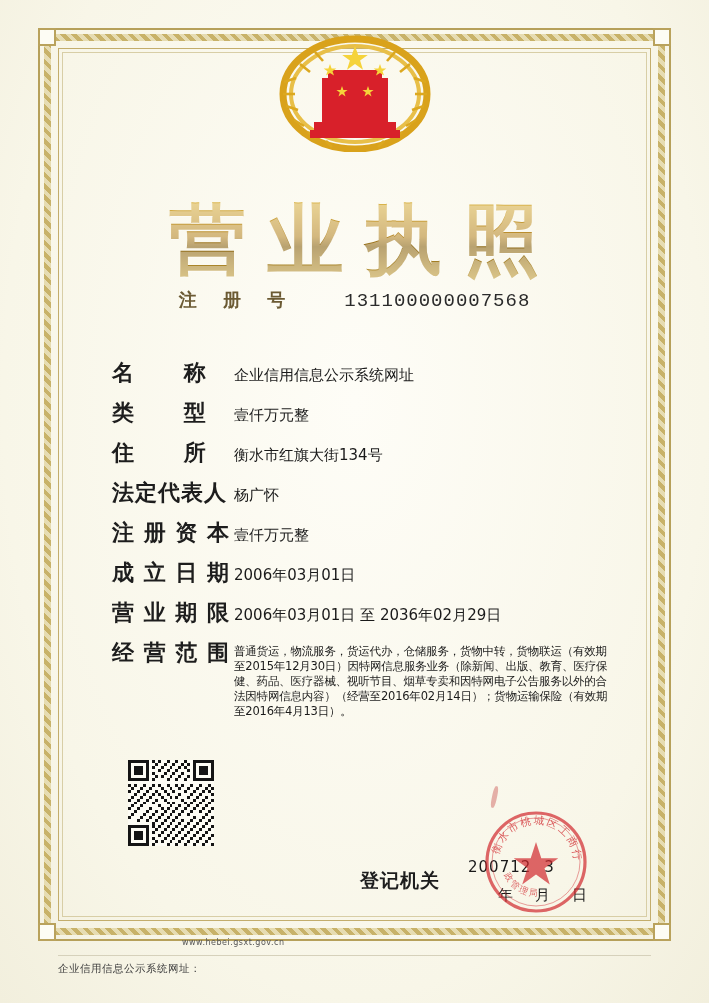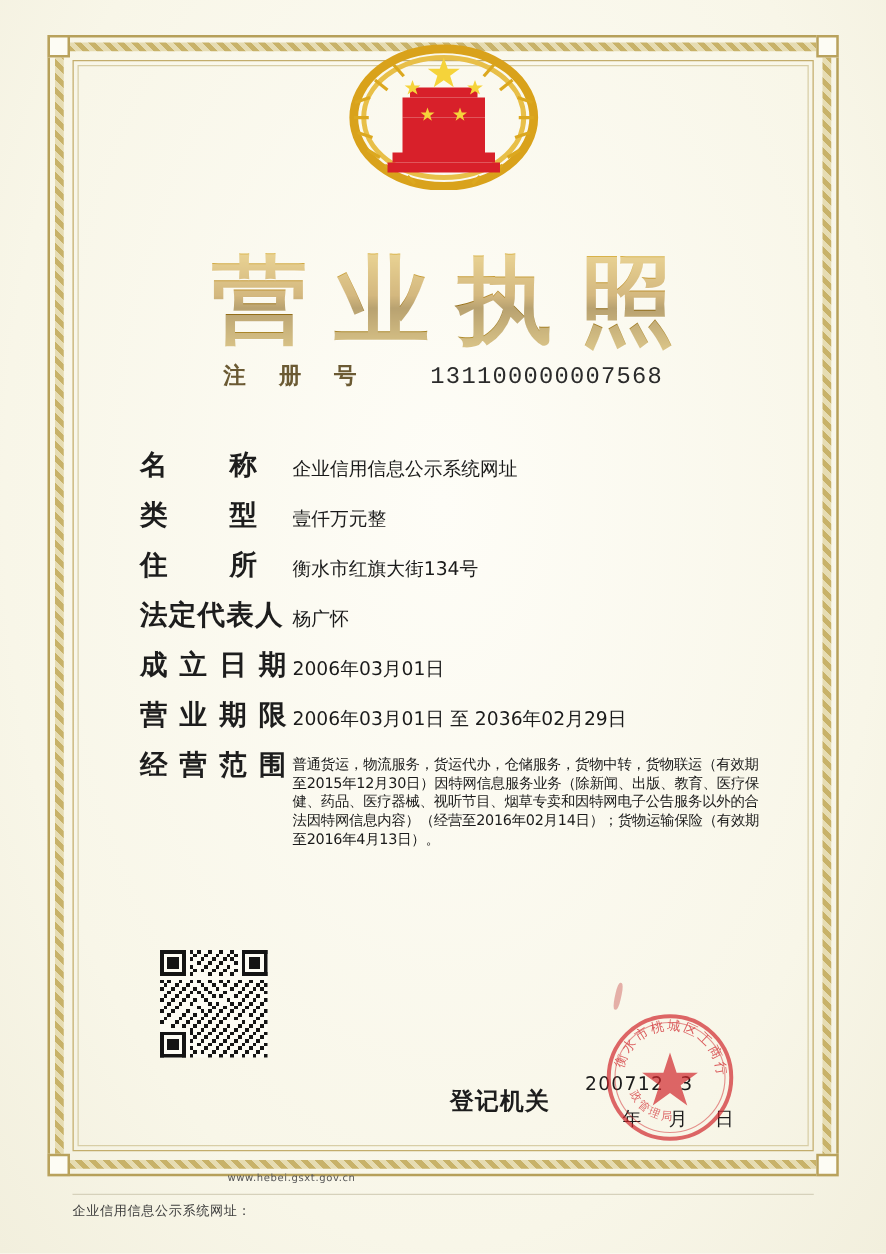--- a/index.html
+++ b/index.html
@@ -314,20 +314,24 @@
       <div class="label sp6">类        型</div>
       <div class="value">壹仟万元整</div>
     </div>
     <div class="row">
       <div class="label sp6">住        所</div>
       <div class="value">衡水市红旗大街134号</div>
     </div>
     <div class="row">
       <div class="label sp0">法定代表人</div>
       <div class="value">杨广怀</div>
+    </div>
+    <div class="row">
+      <div class="label sp0">注 册 资 本</div>
+      <div class="value">壹仟万元整</div>
     </div>
     <div class="row">
       <div class="label sp0">成 立 日 期</div>
       <div class="value">2006年03月01日</div>
     </div>
     <div class="row">
       <div class="label sp0">营 业 期 限</div>
       <div class="value">2006年03月01日  至  2036年02月29日</div>
     </div>
     <div class="row">

